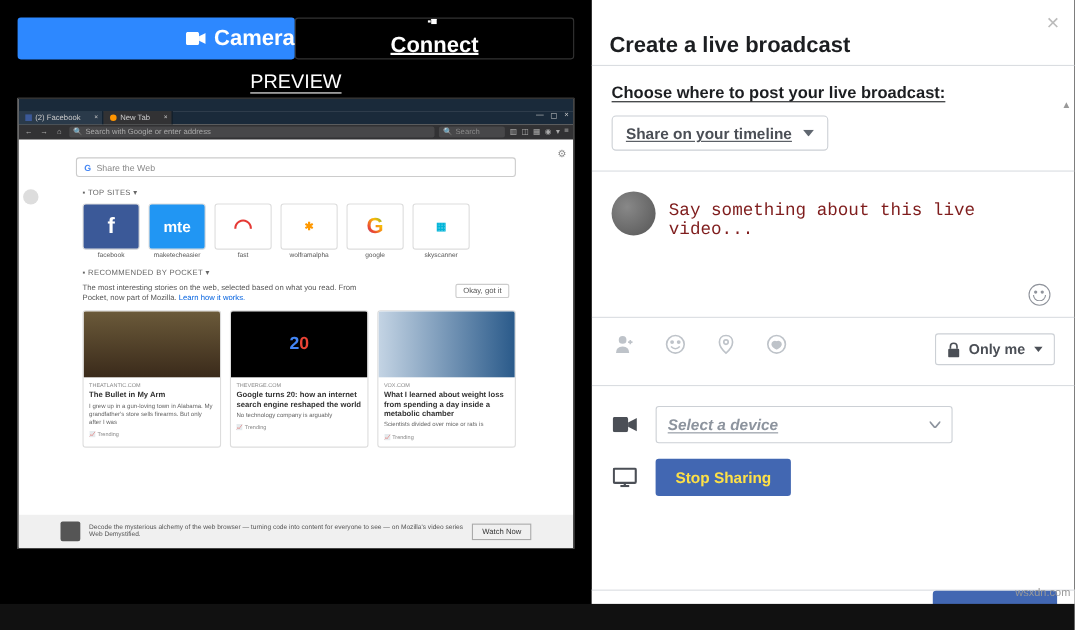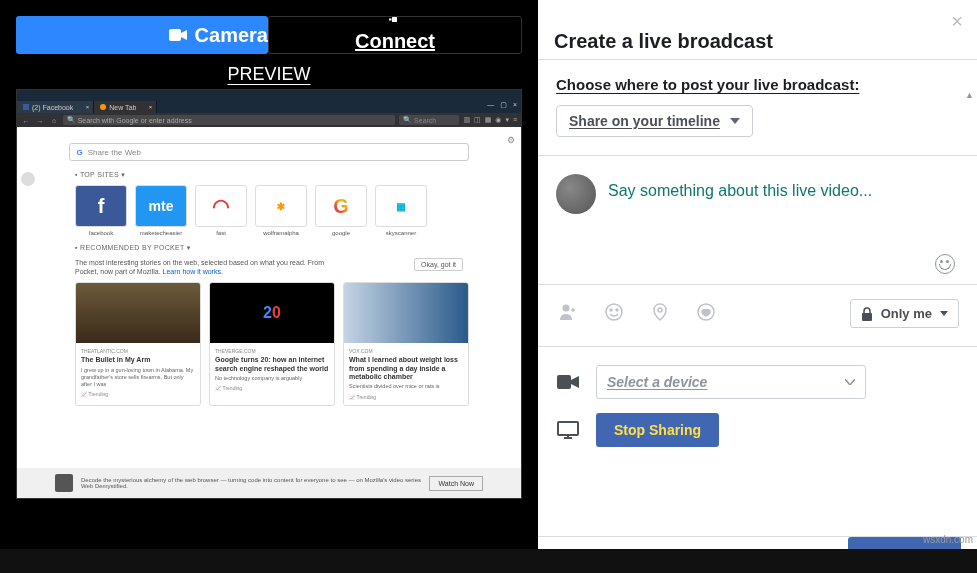--- a/index.html
+++ b/index.html
@@ -59,27 +59,27 @@
   
   .scroll-area { flex: 1; overflow: hidden; padding: 16px 18px; position: relative; }
   .sub-title { font-size: 15px; font-weight: bold; color: #1c1e21; text-decoration: underline; text-underline-offset: 3px; margin-bottom: 12px; }
   .share-dropdown { display: inline-flex; align-items: center; gap: 10px; border: 1px solid #ccd0d5; border-radius: 4px; padding: 7px 12px; font-size: 14px; font-weight: 600; color: #4b4f56; cursor: pointer; text-decoration: underline; text-underline-offset: 2px; }
   .share-dropdown svg { fill: #606770; }
   
   .divider { height: 1px; background: #dadde1; margin: 18px -18px; }
   
   .composer { display: flex; gap: 12px; }
   .avatar { width: 40px; height: 40px; border-radius: 50%; background: radial-gradient(circle at 35% 35%, #888, #555); flex-shrink: 0; }
-  .composer-input { flex: 1; font-size: 16px; color: #0f766e; padding-top: 8px; }
+  .composer-input { flex: 1; font-size: 16px; color: #7f1d1d; padding-top: 8px; font-family: Liberation Mono, monospace; }
   .emoji-picker { display: flex; justify-content: flex-end; margin-top: 40px; padding-right: 4px; }
   .emoji-face { width: 20px; height: 20px; border: 1.5px solid #90949c; border-radius: 50%; position: relative; }
   .emoji-face::before { content: ''; position: absolute; width: 3px; height: 3px; background: #90949c; border-radius: 50%; top: 5px; left: 4px; box-shadow: 6px 0 #90949c; }
   .emoji-face::after { content: ''; position: absolute; width: 10px; height: 5px; border: 1.5px solid #90949c; border-top: none; border-radius: 0 0 10px 10px; bottom: 3px; left: 3px; }
   
-  .action-icons { display: flex; gap: 30px; margin-top: 14px; padding-left: 2px; align-items: center; justify-content: space-between; }
+  .action-icons { display: flex; gap: 30px; margin-top: 14px; padding-left: 2px; align-items: flex-start; justify-content: space-between; }
   .action-icons-left { display: flex; gap: 26px; }
   .action-icon { color: #bec3c9; }
   .privacy-dropdown { border: 1px solid #ccd0d5; border-radius: 3px; padding: 6px 10px; display: flex; align-items: center; gap: 8px; font-size: 13px; font-weight: 600; color: #4b4f56; }
   
   .device-rows { margin-top: 6px; }
   .device-row { display: flex; align-items: center; gap: 16px; margin-bottom: 14px; }
   .device-icon { width: 24px; color: #4b4f56; display: flex; justify-content: center; }
   .device-select { flex: 1; max-width: 270px; border: 1px solid #ccd0d5; border-radius: 3px; padding: 8px 10px; display: flex; justify-content: space-between; align-items: center; font-size: 14px; font-weight: 600; color: #8d949e; text-decoration: underline; text-underline-offset: 2px; font-style: italic; }
   .stop-sharing { background: #4267b2; color: #fde047; border: none; border-radius: 3px; padding: 9px 18px; font-size: 14px; font-weight: bold; cursor: pointer; }
   

